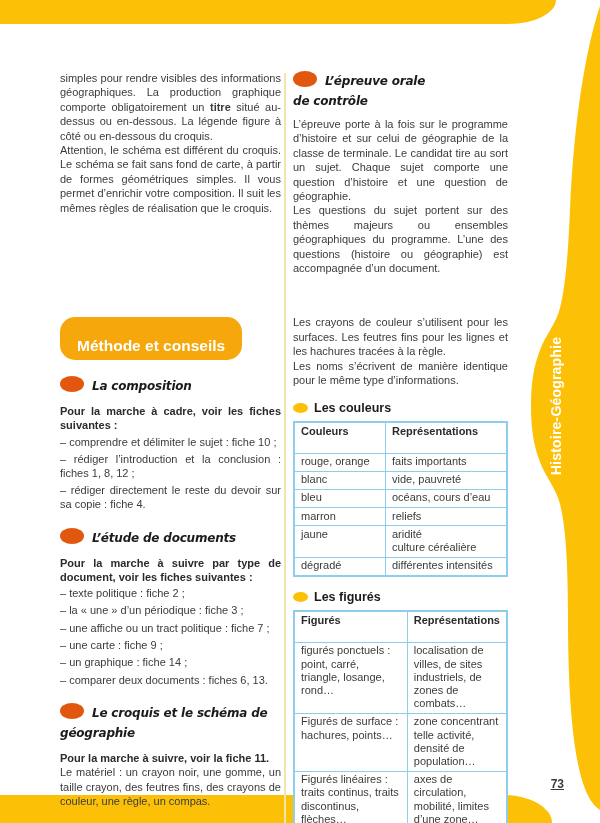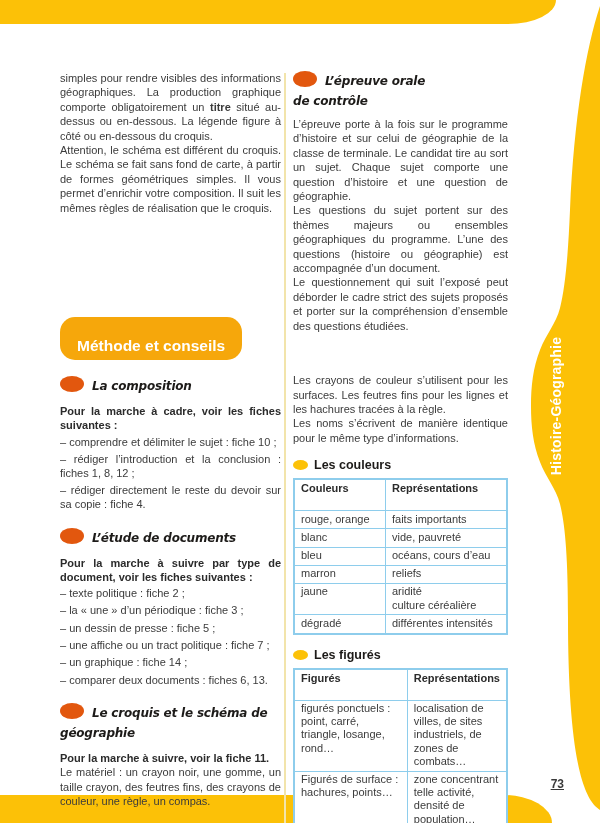--- a/index.html
+++ b/index.html
@@ -107,42 +107,41 @@
       <p class="list-item">– comprendre et délimiter le sujet : fiche 10 ;</p>
       <p class="list-item">– rédiger l’introduction et la conclusion : fiches 1, 8, 12 ;</p>
       <p class="list-item">– rédiger directement le reste du devoir sur sa copie : fiche 4.</p>
 
       <div class="section-title">
         <span class="orange-dot"></span><span>L’étude de documents</span>
       </div>
       <p class="lead">Pour la marche à suivre par type de document, voir les fiches suivantes :</p>
       <p class="list-item">– texte politique : fiche 2 ;</p>
       <p class="list-item">– la « une » d’un périodique : fiche 3 ;</p>
-      <p class="list-item">– un dessin de presse : fiche 5 ;</p>
       <p class="list-item">– une affiche ou un tract politique : fiche 7 ;</p>
+      <p class="list-item">– une carte : fiche 9 ;</p>
       <p class="list-item">– un graphique : fiche 14 ;</p>
       <p class="list-item">– comparer deux documents : fiches 6, 13.</p>
 
       <div class="section-title">
         <span class="orange-dot"></span><span>Le croquis et le schéma de géographie</span>
       </div>
       <p class="lead">Pour la marche à suivre, voir la fiche 11.</p>
       <p class="body-text">Le matériel : un crayon noir, une gomme, un taille crayon, des feutres fins, des crayons de couleur, une règle, un compas.</p>
     </div>
 
     <div class="col-divider"></div>
 
     <div class="col-right">
       <div class="section-title head-top">
         <span class="orange-dot"></span><span>L’épreuve orale</span>
         <div>de contrôle</div>
       </div>
       <p class="body-text" style="margin-top:6px">L’épreuve porte à la fois sur le programme d’histoire et sur celui de géographie de la classe de terminale. Le candidat tire au sort un sujet. Chaque sujet comporte une question d’histoire et une question de géographie.</p>
       <p class="body-text">Les questions du sujet portent sur des thèmes majeurs ou ensembles géographiques du programme. L’une des questions (histoire ou géographie) est accompagnée d’un document.</p>
-      <p class="body-text">Le questionnement qui suit l’exposé peut déborder le cadre strict des sujets proposés et porter sur la compréhension d’ensemble des questions étudiées.</p>
 
       <p class="body-text para-gap">Les crayons de couleur s’utilisent pour les surfaces. Les feutres fins pour les lignes et les hachures tracées à la règle.</p>
       <p class="body-text noms">Les noms s’écrivent de manière identique pour le même type d’informations.</p>
 
       <div class="subhead">
         <span class="yellow-dot"></span><span>Les couleurs</span>
       </div>
       <table class="c-table">
         <tbody>
             <tr>

